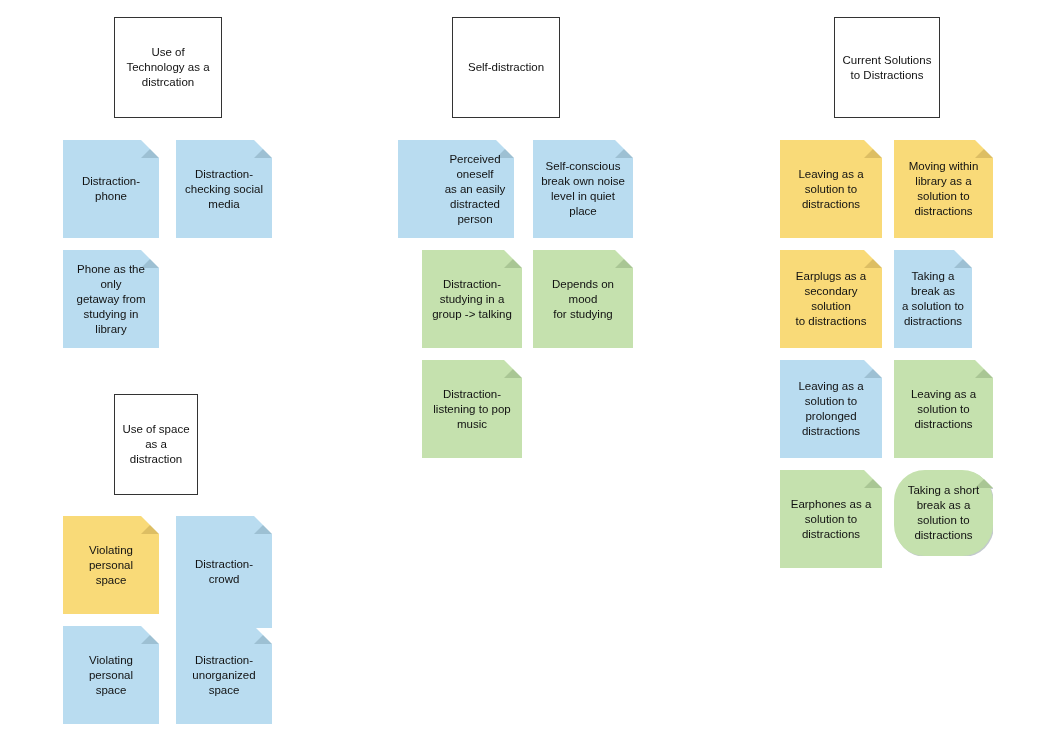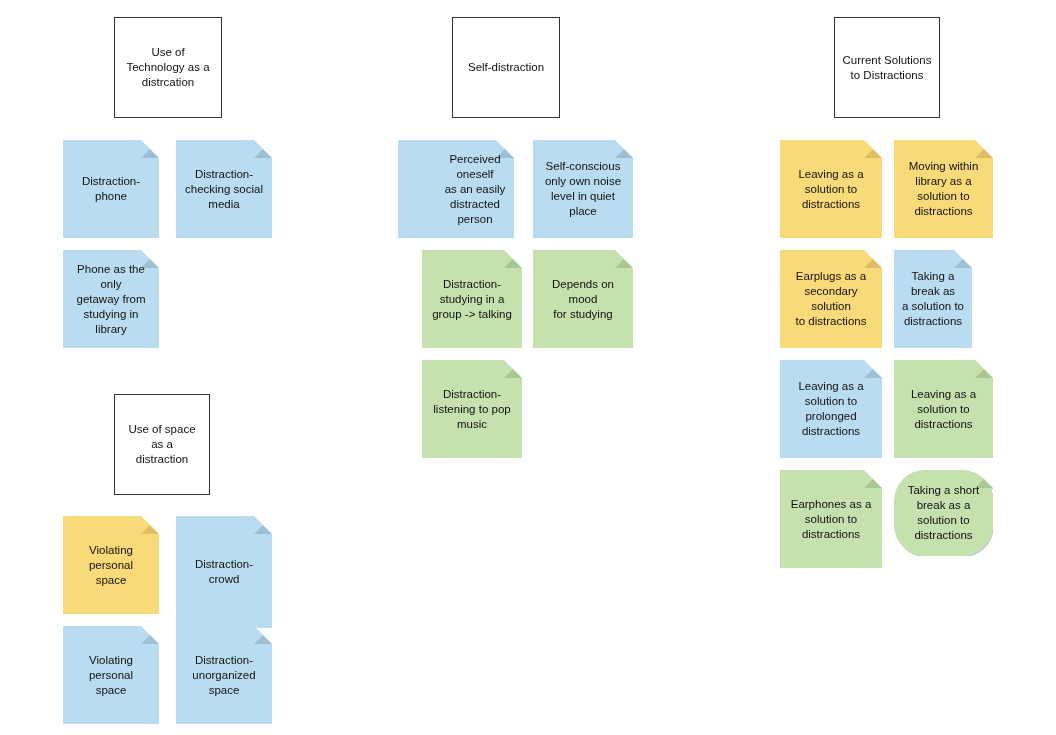--- a/index.html
+++ b/index.html
@@ -119,21 +119,21 @@
 media</span>
   </div>
 
   <div class="note blue" style="left:63px; top:250px; width:96px; height:98px;">
     <span class="fold"></span>
     <span class="note-label">Phone as the only
 getaway from
 studying in library</span>
   </div>
 
-  <div class="header-box" style="left:114px; top:394px; width:96px; height:101px;">
+  <div class="header-box" style="left:114px; top:394px; width:84px; height:101px;">
     <span class="hb-label">Use of space as a
 distraction</span>
   </div>
 
   <div class="note yellow" style="left:63px; top:516px; width:96px; height:98px;">
     <span class="fold"></span>
     <span class="note-label">Violating personal
 space</span>
   </div>
 
@@ -162,21 +162,21 @@
   <div class="note blue" style="left:398px; top:140px; width:116px; height:98px;padding-left:45px;">
     <span class="fold"></span>
     <span class="note-label">Perceived oneself
 as an easily
 distracted person</span>
   </div>
 
   <div class="note blue" style="left:533px; top:140px; width:100px; height:98px;">
     <span class="fold"></span>
     <span class="note-label">Self-conscious
-only own noise
+break own noise
 level in quiet place</span>
   </div>
 
   <div class="note green" style="left:422px; top:250px; width:100px; height:98px;">
     <span class="fold"></span>
     <span class="note-label">Distraction-
 studying in a
 group -&gt; talking</span>
   </div>
 

